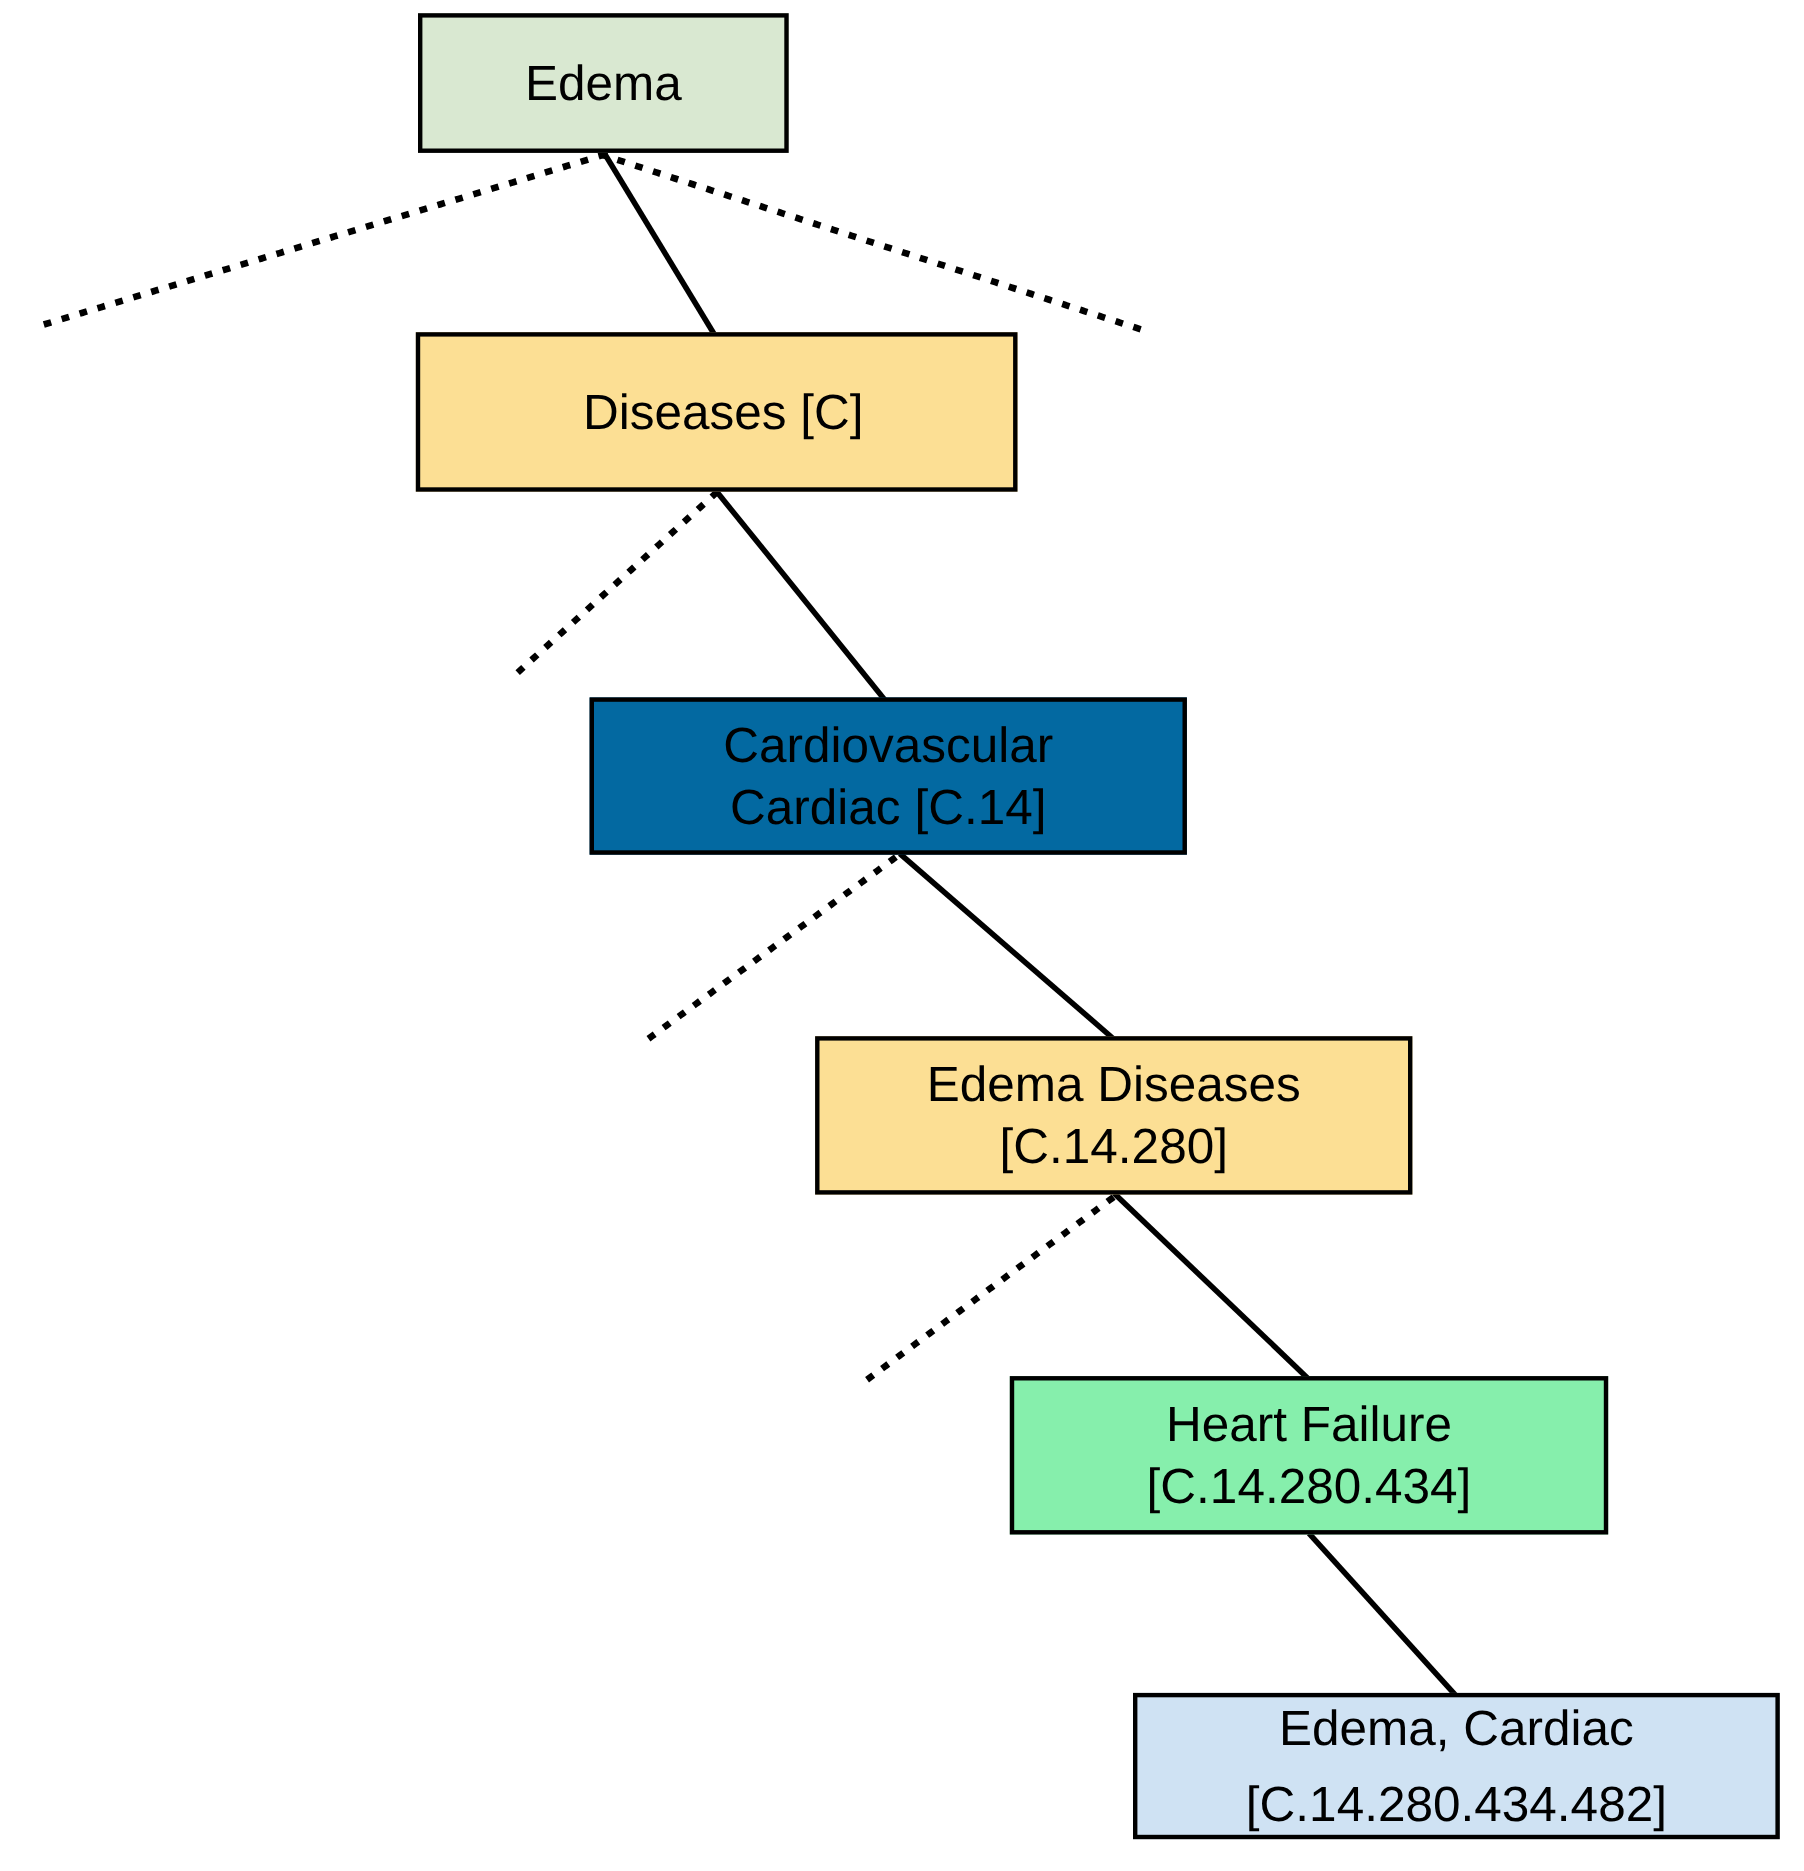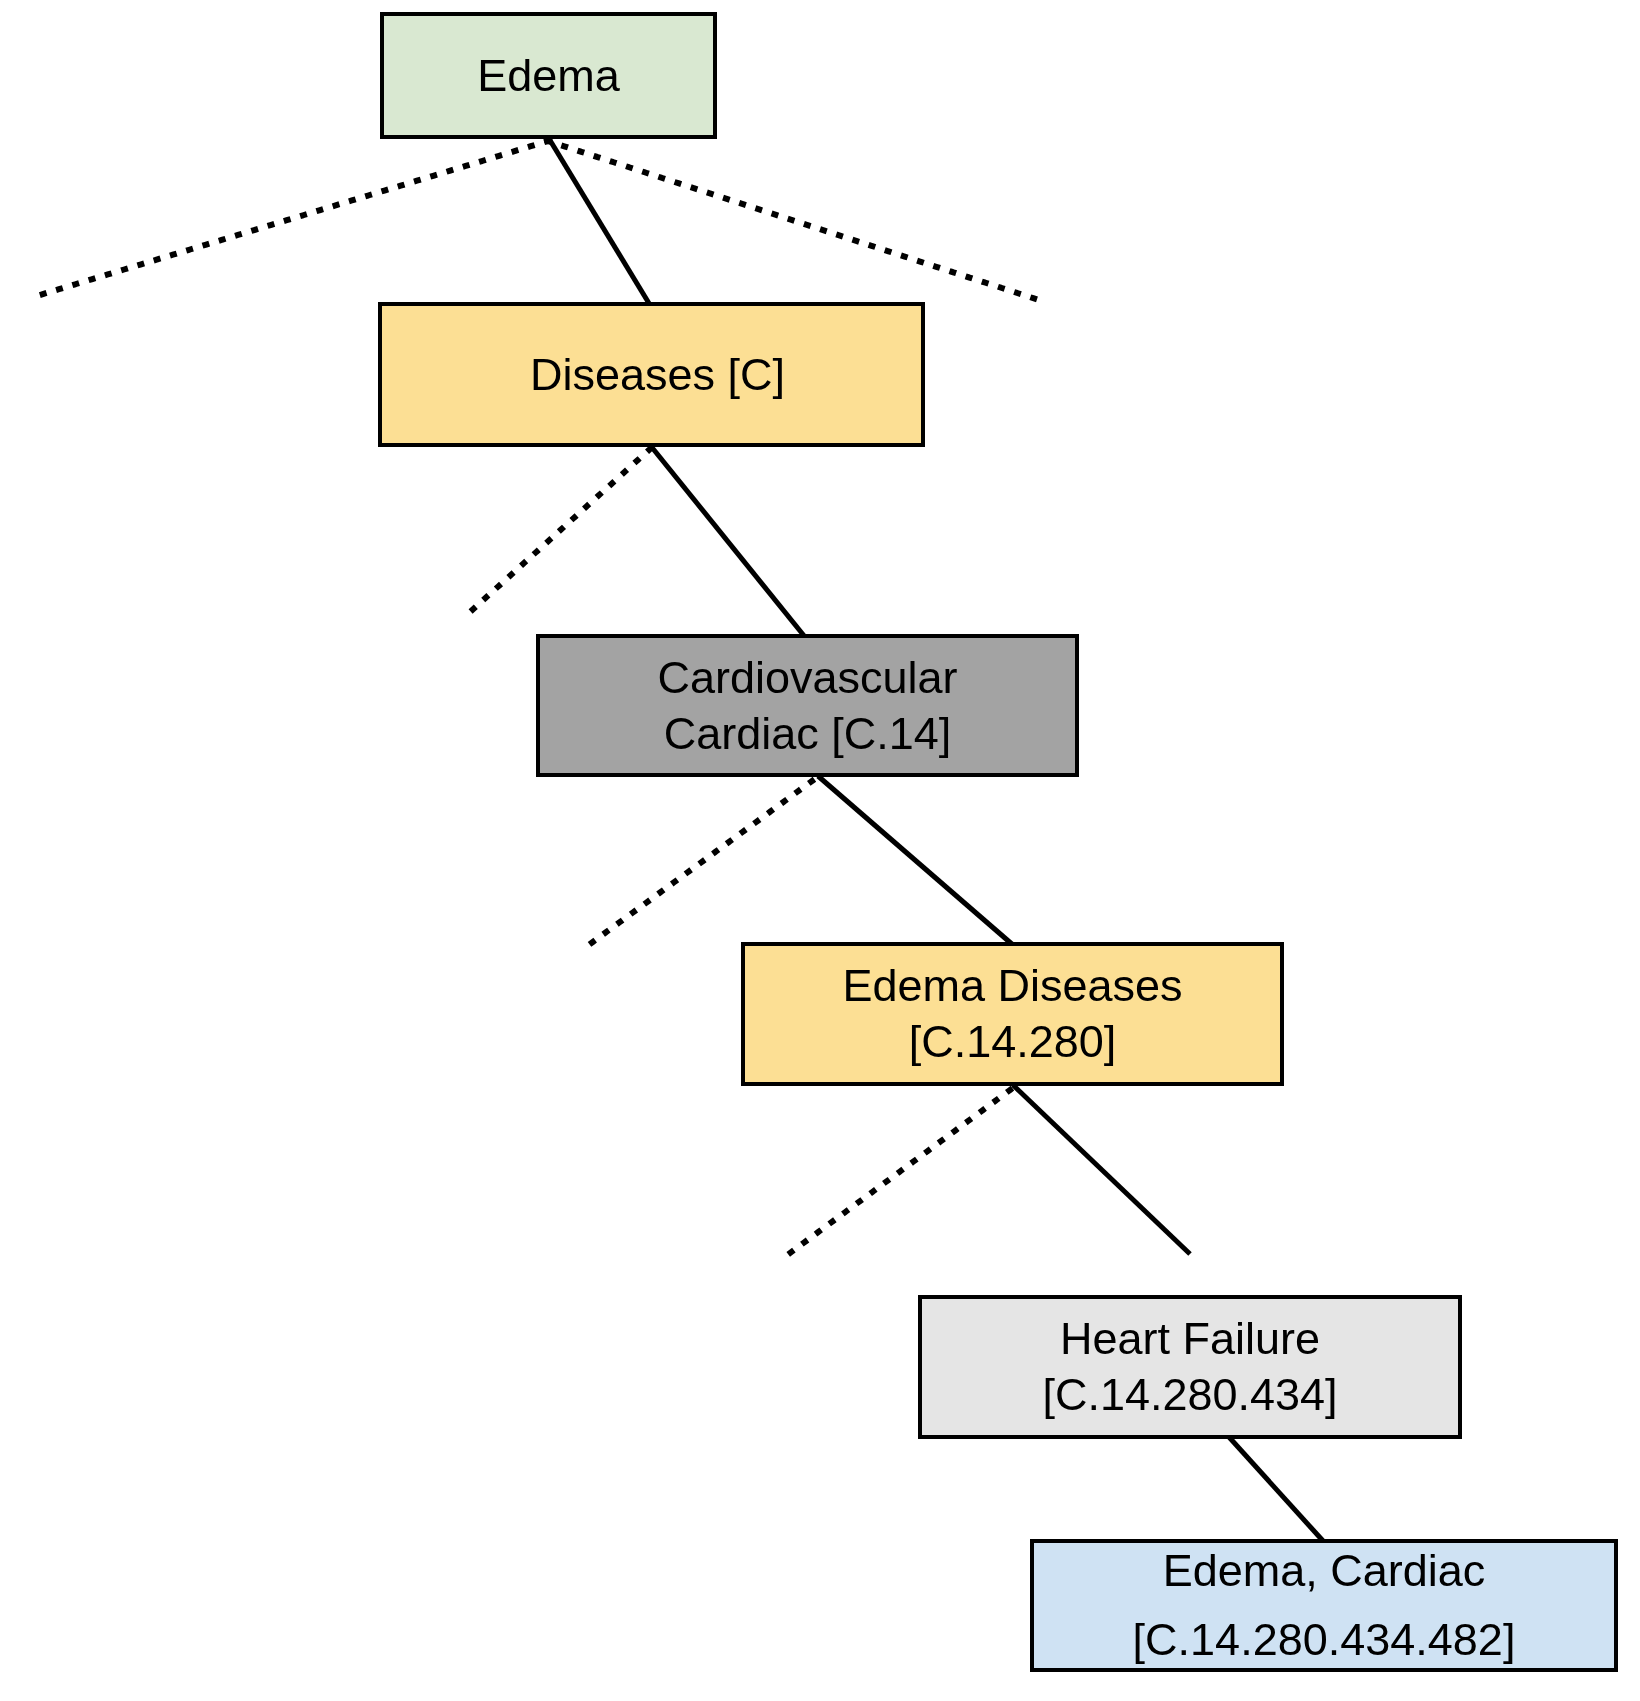--- a/index.html
+++ b/index.html
@@ -75,31 +75,31 @@
   <div class="node" id="node-root" style="background: rgb(217, 232, 209);">
     <span class="node-line">Edema</span>
 
   </div>
 
   <div class="node" id="node-diseases" style="background: rgb(252, 223, 148);">
     <span class="node-line">Diseases [C]</span>
 
   </div>
 
-  <div class="node" id="node-cardiovascular" style="background: #a3a3a3;">
+  <div class="node" id="node-cardiovascular" style="background: #0369a1;">
     <span class="node-line">Cardiovascular</span>
     <span class="node-line">Cardiac [C.14]</span>
   </div>
 
   <div class="node" id="node-heart-diseases" style="background: rgb(252, 223, 148);">
     <span class="node-line">Edema Diseases</span>
     <span class="node-line">[C.14.280]</span>
   </div>
 
-  <div class="node" id="node-heart-failure" style="background: #e5e5e5; margin-top: 44px;">
+  <div class="node" id="node-heart-failure" style="background: #86efac;">
     <span class="node-line">Heart Failure</span>
     <span class="node-line">[C.14.280.434]</span>
   </div>
 
   <div class="node" id="node-edema-cardiac" style="background: rgb(207, 226, 243); justify-content: space-between;">
     <span class="node-line">Edema, Cardiac</span>
     <span class="node-line">[C.14.280.434.482]</span>
   </div>
 
 </div>

